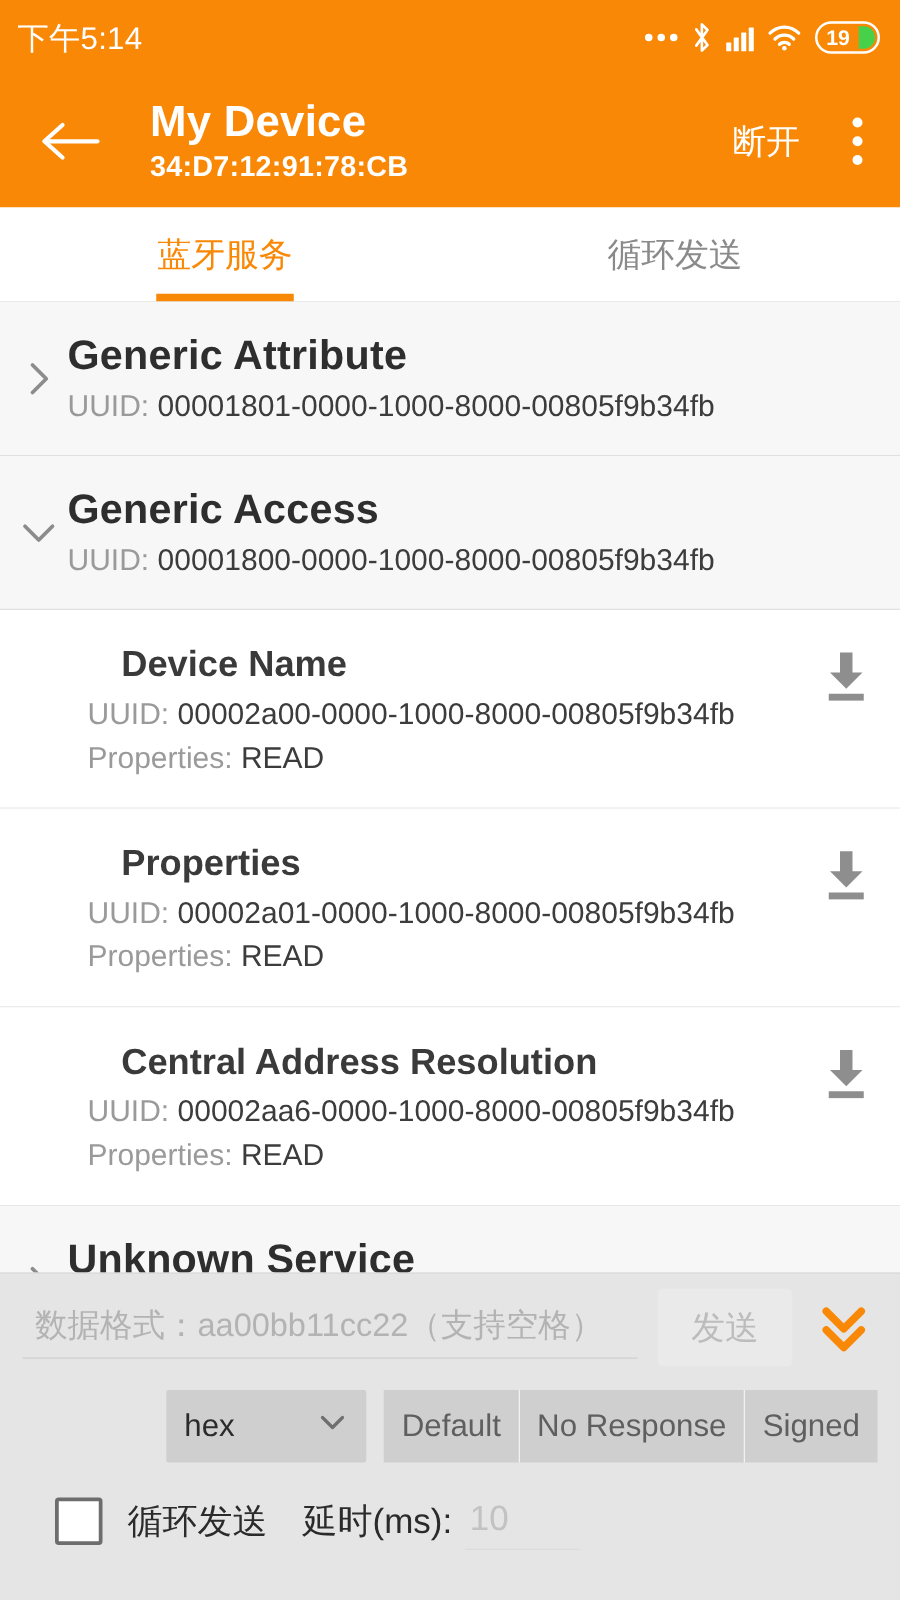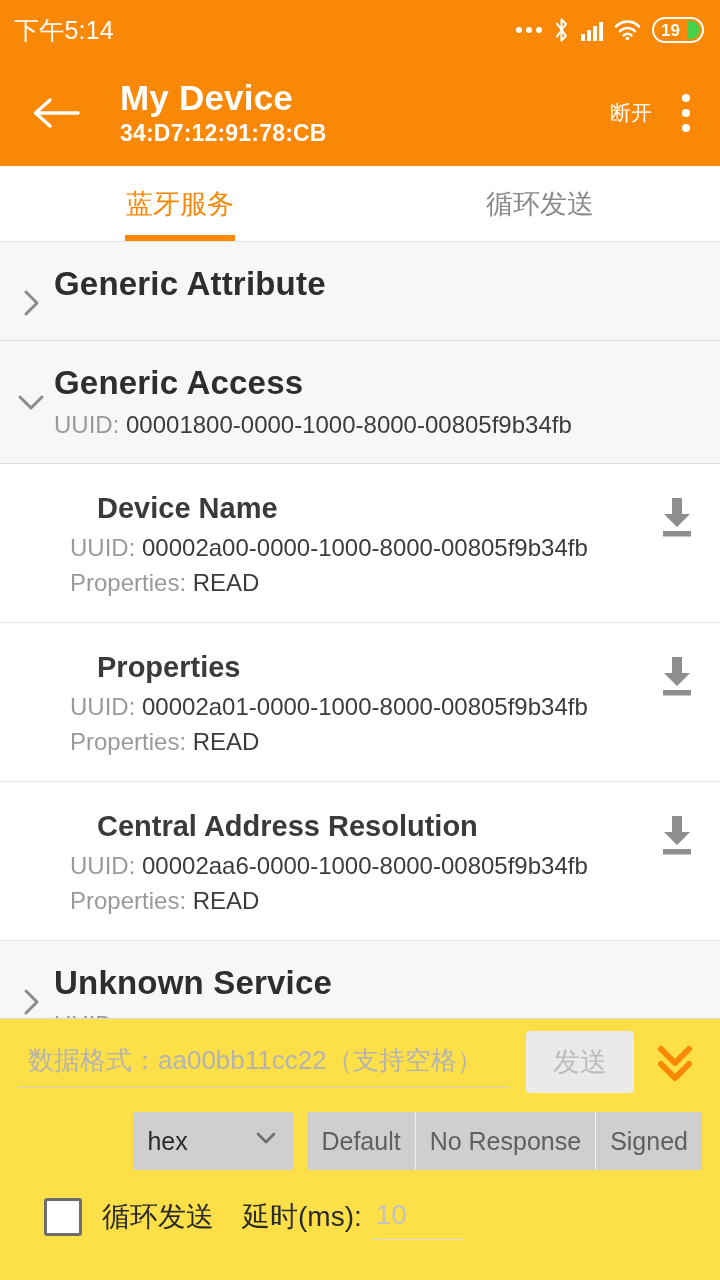--- a/index.html
+++ b/index.html
@@ -38,21 +38,21 @@
 
   
   .appbar {
     height:106px; background:#F98806; color:#fff;
     display:flex; align-items:center; padding:0 22px 0 30px;
   }
   .back-arrow { width:52px; height:40px; flex:0 0 auto; cursor:pointer; }
   .titlewrap { flex:1; margin-left:38px; display:flex; flex-direction:column; justify-content:center; }
   .dev-title { font-size:35px; font-weight:bold; line-height:40px; letter-spacing:.2px; }
   .dev-mac { font-size:23px; font-weight:bold; line-height:30px; letter-spacing:.2px; }
-  .disconnect { font-size:21px; margin-right:22px; cursor:pointer; white-space:nowrap;}
+  .disconnect { font-size:27px; margin-right:34px; cursor:pointer; white-space:nowrap;}
   .kebab { display:flex; flex-direction:column; gap:7px; padding:6px 8px; cursor:pointer; }
   .kebab i { width:8px; height:8px; border-radius:50%; background:#fff; display:block; }
 
   
   .tabs {
     height:76px; background:#fff; display:flex;
     border-bottom:1px solid #e2e2e2;
   }
   .tab {
     flex:1; display:flex; align-items:center; justify-content:center;
@@ -86,21 +86,21 @@
   }
   .char-text { display:flex; flex-direction:column; }
   .char-name { font-size:29px; font-weight:bold; color:#3a3a3a; line-height:44px;margin-left:27px; }
   .char-line { font-size:24px; color:#9a9a9a; line-height:35px; }
   .char-line b { color:#3c3c3c; font-weight:normal; }
   .dl-icon { width:42px; height:46px; flex:0 0 auto; margin-top:8px; cursor:pointer; }
 
   
   .bottom-panel {
     position:absolute; left:0; right:0; bottom:0; height:262px;
-    background:#fde047; border-top:1px solid #d9d9d9;
+    background:#e5e5e5; border-top:1px solid #d9d9d9;
     padding:0 18px;
   }
   .row-send { display:flex; align-items:center; height:86px; gap:0; }
   .data-input {
     flex:1; border:none; border-bottom:1px solid #cfcfcf; outline:none; background:transparent;
     font-family:inherit; font-size:26px; color:#3c3c3c; padding:8px 2px 10px 10px; margin-right:16px;
   }
   .data-input::placeholder { color:#b3b3b3; }
   .send-btn {
     width:108px; height:62px; background:#EAEAEA; border:none; border-radius:4px;
@@ -202,20 +202,21 @@
   <div class="list">
 
     <div class="service-row">
       <span class="chev">
         <svg viewBox="0 0 34 34" width="34" height="34">
             <path d="M12 6 L23 17 L12 28" fill="none" stroke="#8c8c8c" stroke-width="3" stroke-linecap="round" stroke-linejoin="round"></path>
           </svg>
       </span>
       <span class="svc-text">
         <span class="svc-name">Generic Attribute</span>
+        <span class="svc-uuid"><span>UUID:</span> <b>00001801-0000-1000-8000-00805f9b34fb</b></span>
       </span>
     </div>
 
     <div class="service-row">
       <span class="chev">
         <svg viewBox="0 0 34 34" width="34" height="34">
             <path d="M6 12 L17 23 L28 12" fill="none" stroke="#8c8c8c" stroke-width="3" stroke-linecap="round" stroke-linejoin="round"></path>
           </svg>
       </span>
       <span class="svc-text">

